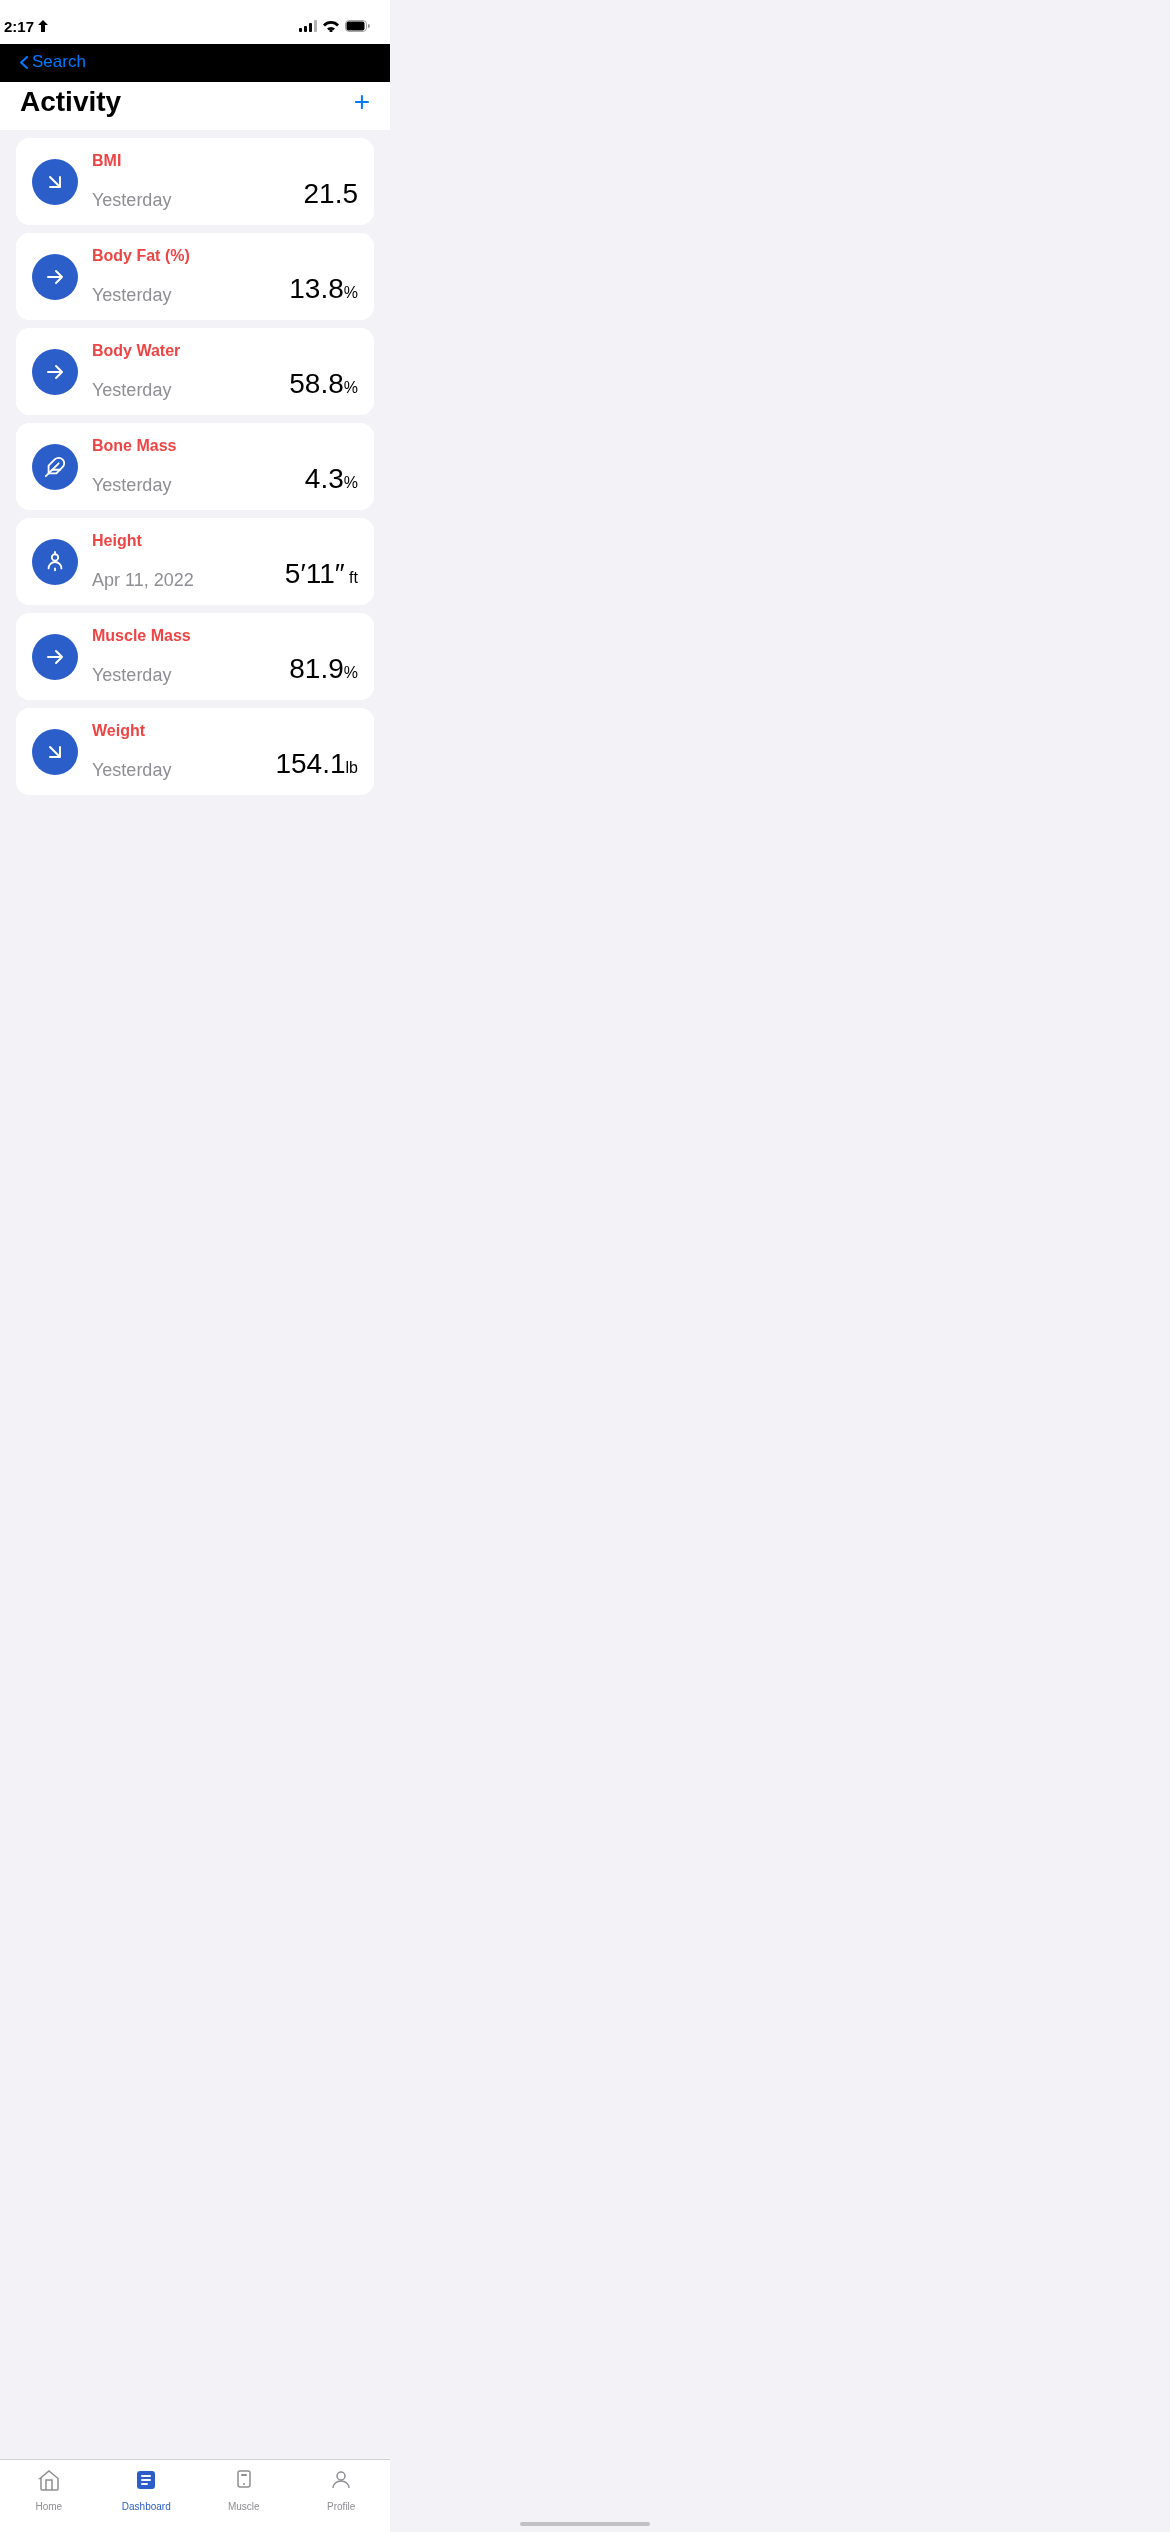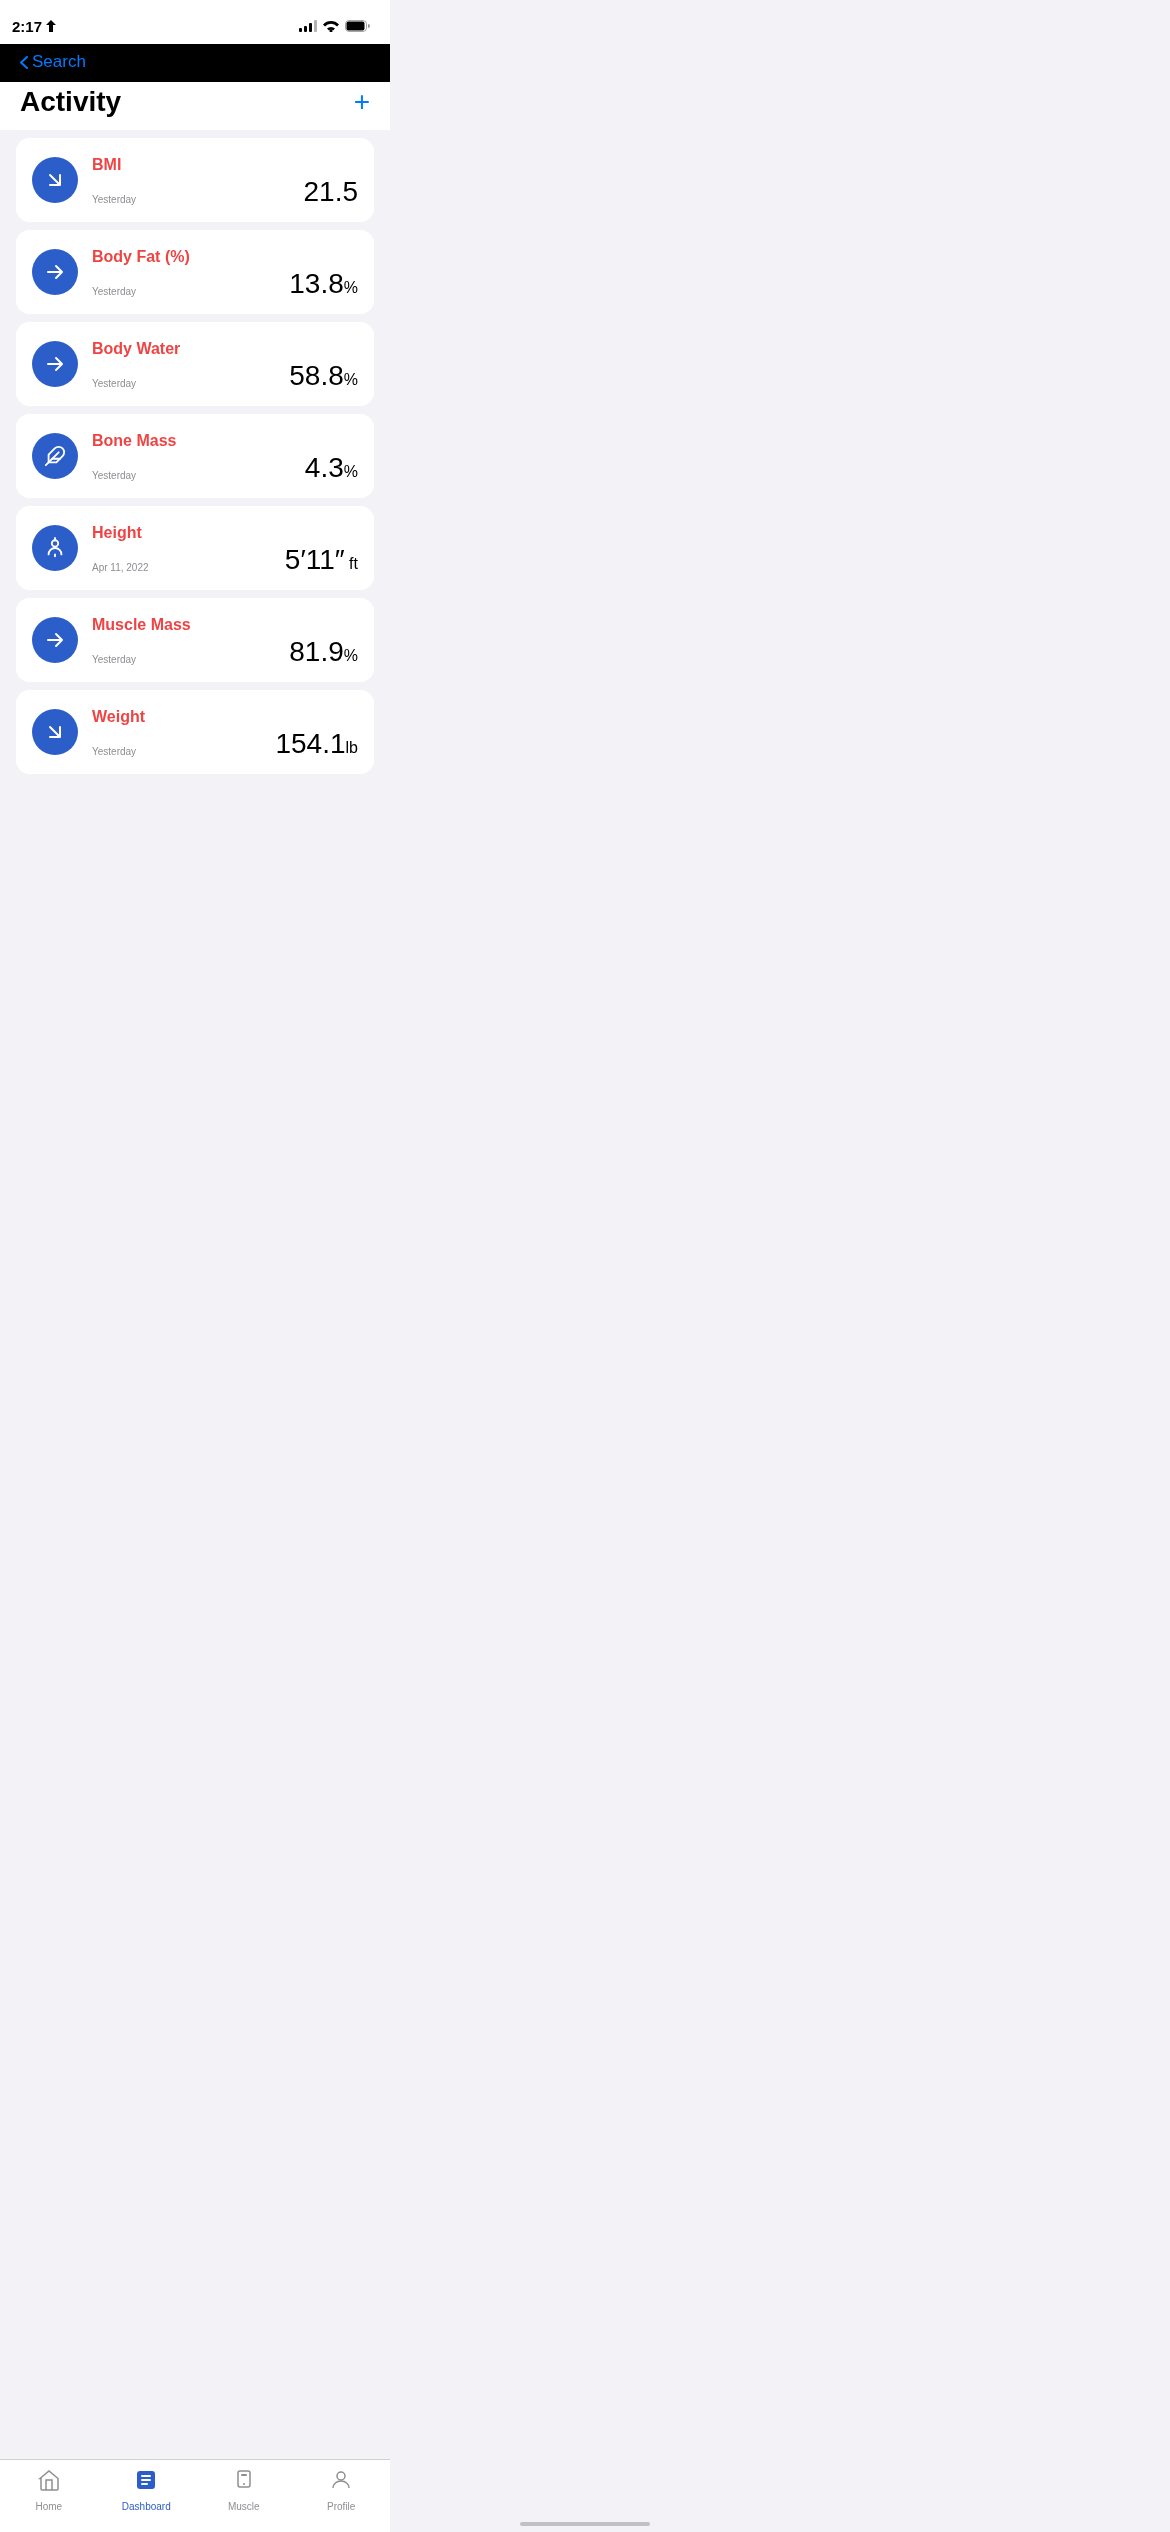--- a/index.html
+++ b/index.html
@@ -13,21 +13,21 @@
       overflow-x: hidden;
       position: relative;
     }
 
     
     .status-bar {
       background: #fff;
       display: flex;
       justify-content: space-between;
       align-items: center;
-      padding: 14px 20px 6px 12px;
+      padding: 14px 20px 6px 4px;
       height: 44px;
     }
 
     .status-time {
       font-size: 15px;
       font-weight: 600;
       display: flex;
       align-items: center;
       gap: 4px;
     }
@@ -156,21 +156,21 @@
       flex: 1;
     }
 
     .item-label {
       font-size: 16px;
       font-weight: 600;
       color: #ef4444;
     }
 
     .item-date {
-      font-size: 10px;
+      font-size: 18px;
       color: #8e8e93;
       margin-top: 20px;
     }
 
     .item-value {
       font-size: 28px;
       font-weight: 400;
       color: #000;
       text-align: right;
       margin-top: 24px;

